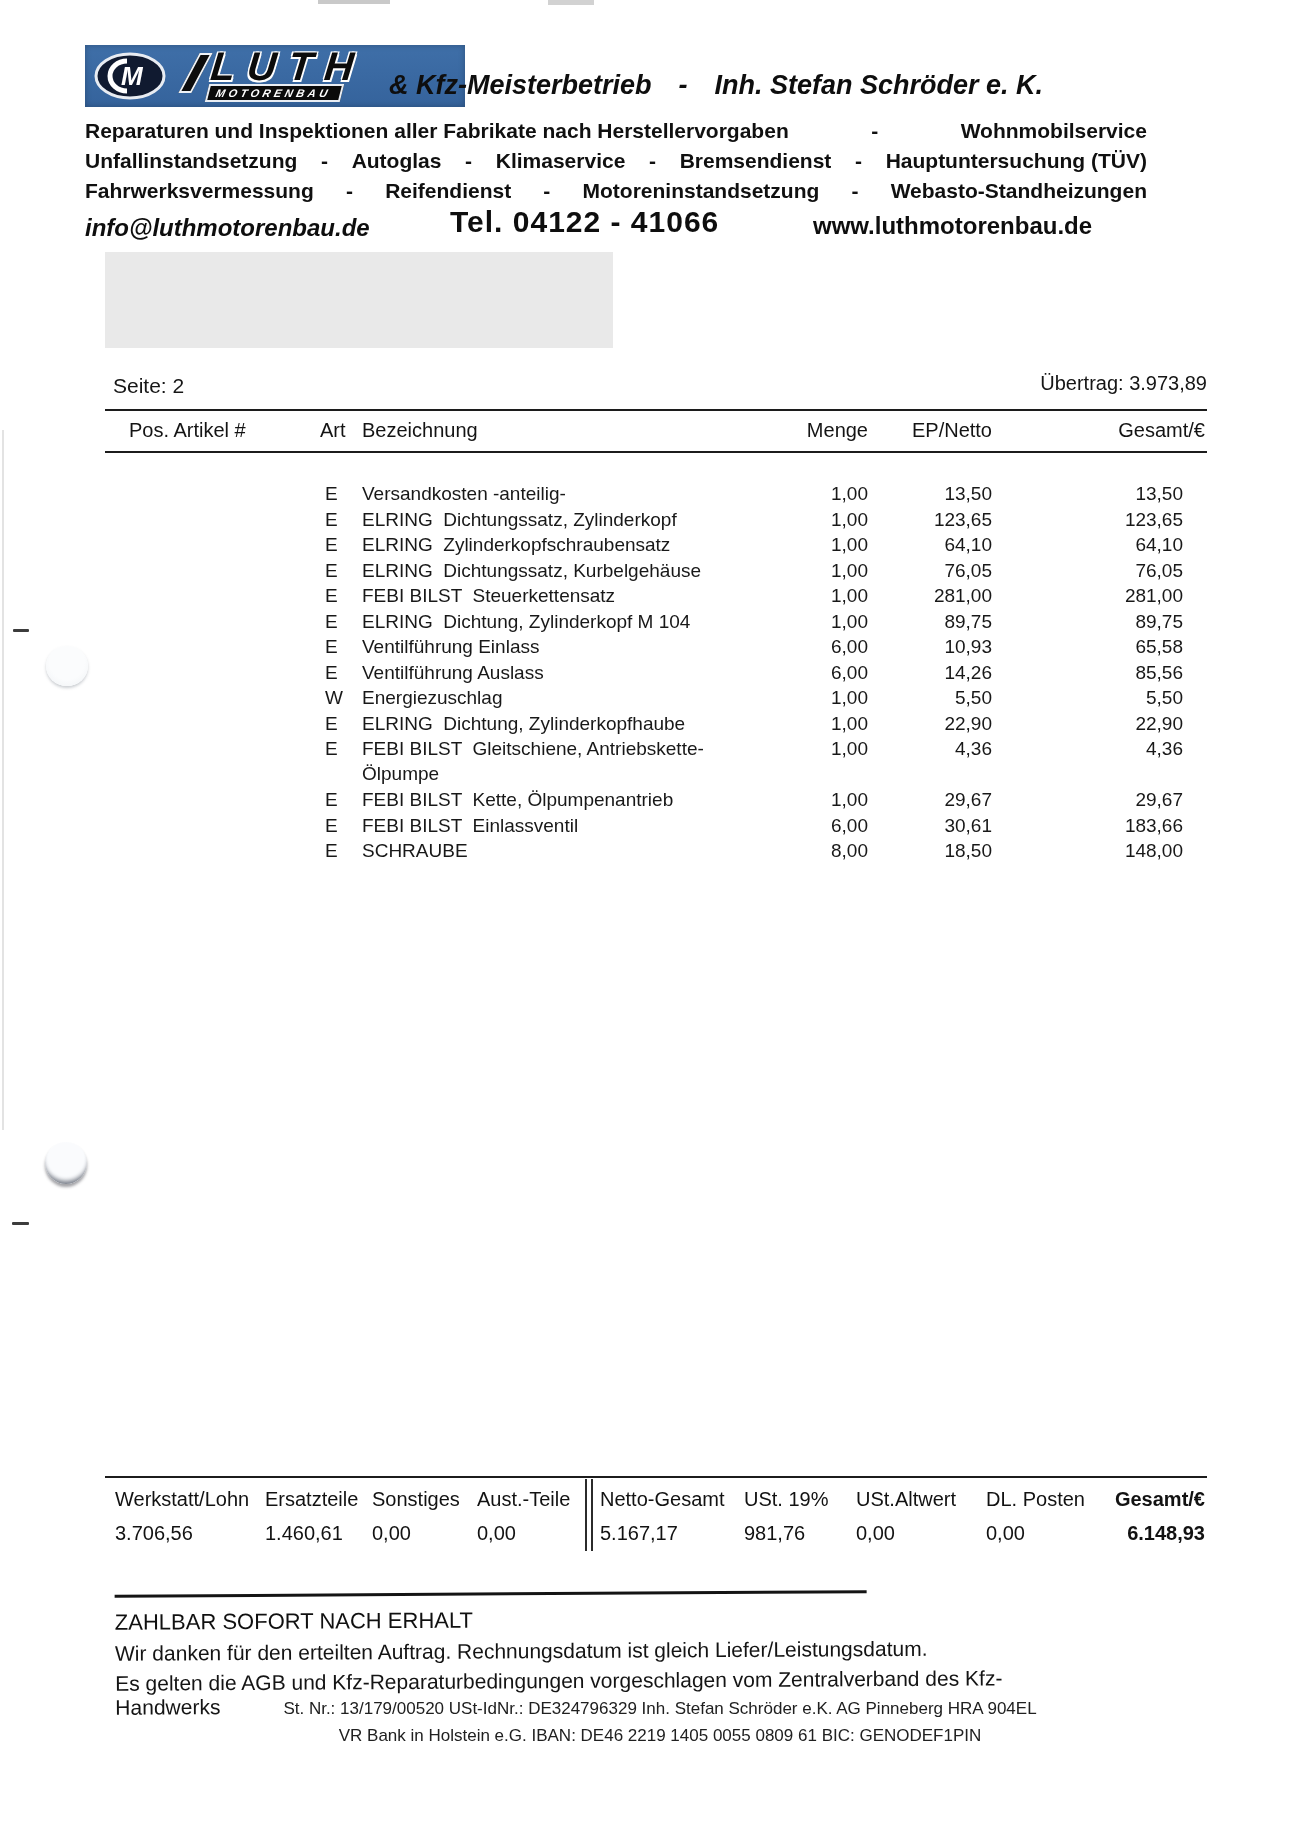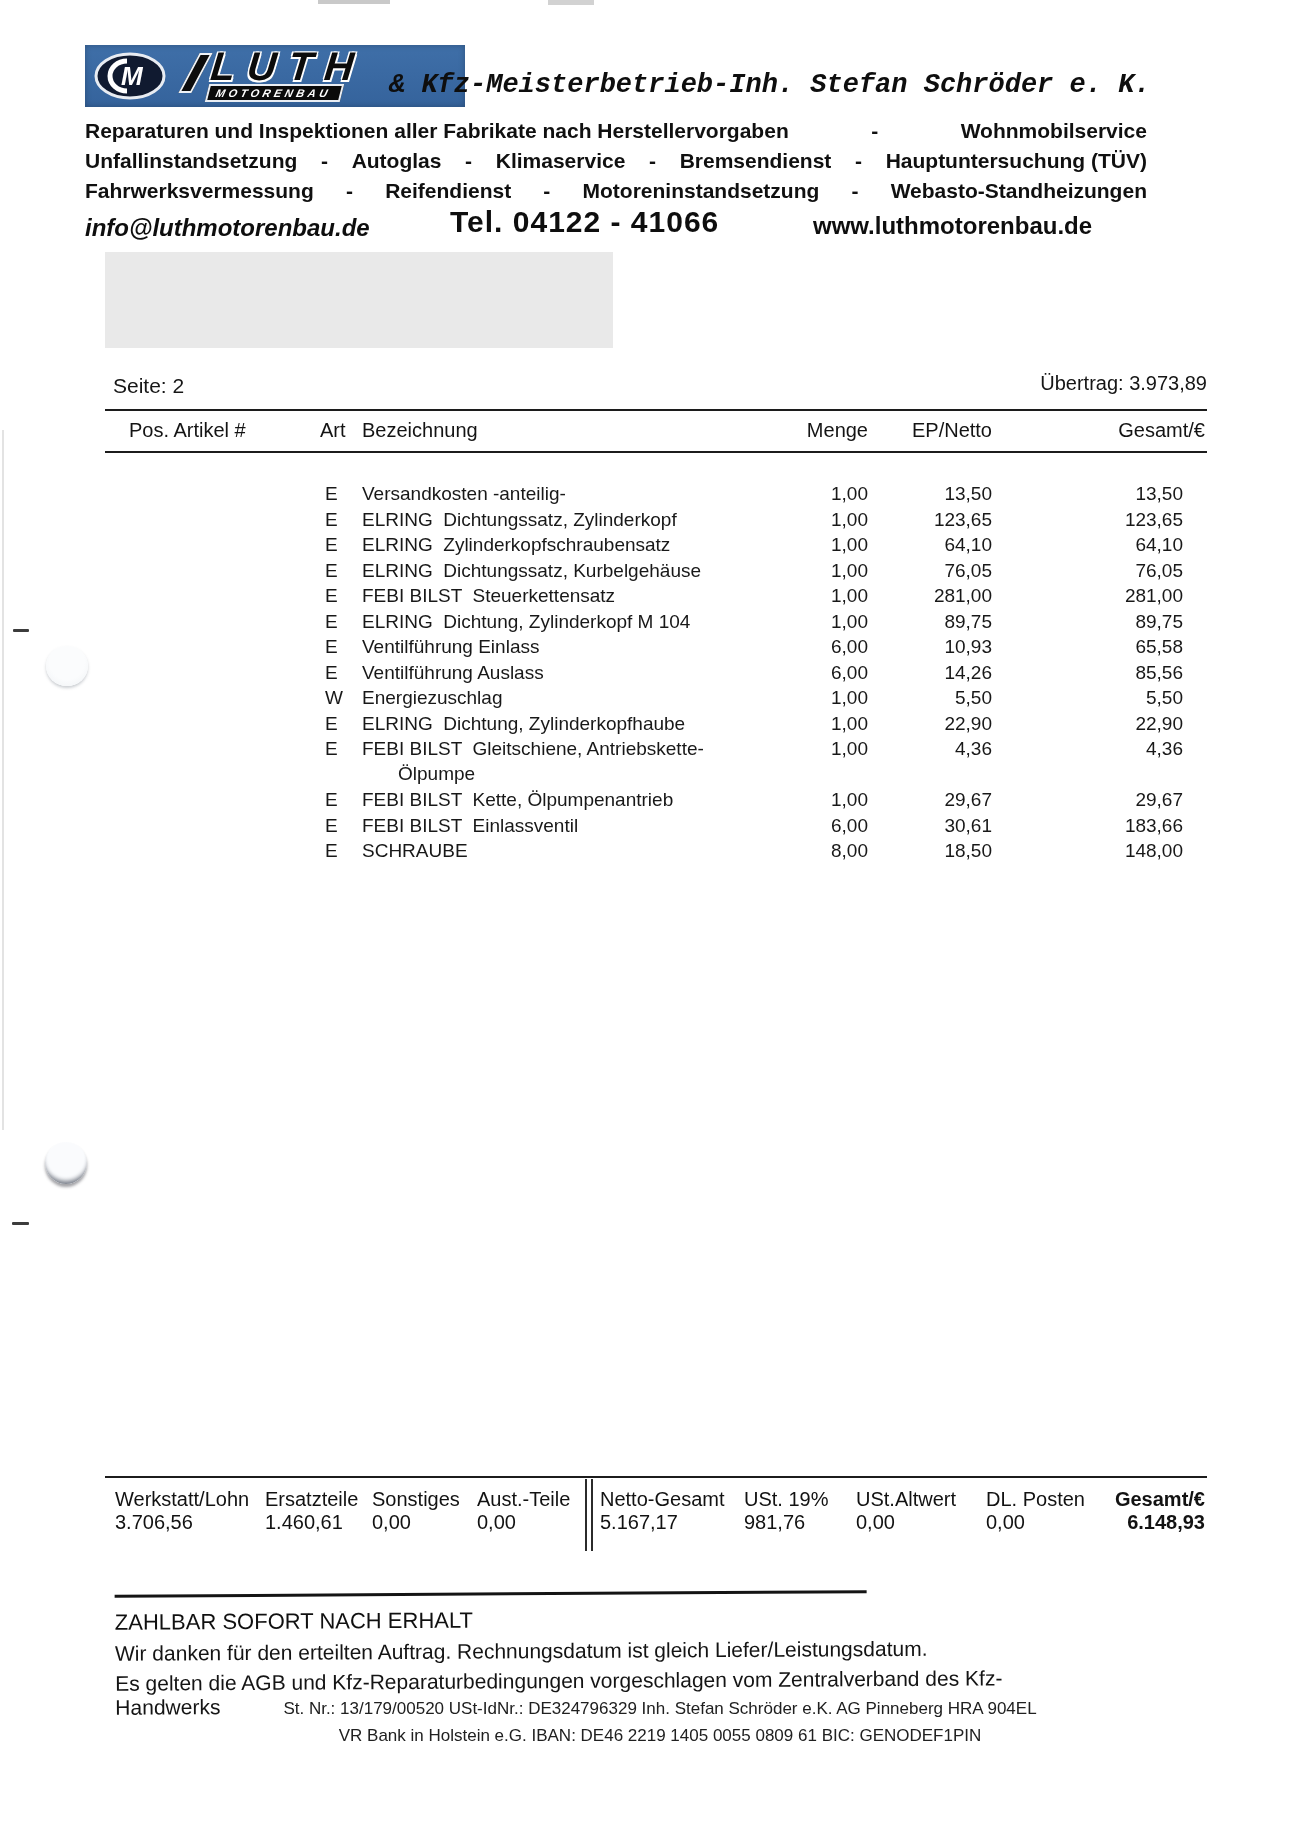--- a/index.html
+++ b/index.html
@@ -31,22 +31,22 @@
   .logo-slash { position:absolute; left:4px; top:8px; width:9px; height:36px; background:#0c0c0c;
     border:2px solid #eef2f7; transform:skewX(-28deg); }
   .brand-text { position:absolute; left:26px; top:-1px; font-size:40px; font-weight:900; font-style:italic;
     letter-spacing:12px; color:#0c0c0c; transform:skewX(-6deg);
     text-shadow:-1.5px -1.5px 0 #fff, 1.5px -1.5px 0 #fff, -1.5px 1.5px 0 #fff, 1.5px 1.5px 0 #fff; }
   .brand-sub { position:absolute; left:22px; bottom:5px; background:#0a0a0a; color:#fff;
     border:2px solid #e9edf3; font-size:11px; font-weight:bold; font-style:italic;
     letter-spacing:3.5px; padding:1px 9px 1px 7px; transform:skewX(-14deg); white-space:nowrap; }
 
   
-  .title-line { position:absolute; left:389px; top:70px; display:flex; 
-    font-size:27px; font-weight:bold; font-style:italic; color:#0e0e0e; white-space:nowrap;font-family:Liberation Mono, monospace; }
+  .title-line { position:absolute; left:389px; top:70px; display:flex; gap:27px;
+    font-size:27px; font-weight:bold; font-style:italic; color:#0e0e0e; white-space:nowrap; }
   .services { position:absolute; left:85px; top:119px; width:1062px; }
   .svc-line { display:flex; justify-content:space-between; height:30px;
     font-size:21px; font-weight:bold; color:#101010; white-space:nowrap; }
   .contact-email { position:absolute; left:85px; top:214px; font-size:24px; font-weight:bold; color:#0e0e0e;font-style:italic; }
   .contact-phone { position:absolute; left:450px; top:205px; font-size:30px; font-weight:bold; color:#0e0e0e; letter-spacing:1px; }
   .contact-web { position:absolute; left:813px; top:212px; font-size:24px; font-weight:bold; color:#0e0e0e; }
 
   .redaction { position:absolute; left:105px; top:252px; width:508px; height:96px; background:#e9e9e9; }
 
   
@@ -62,36 +62,36 @@
   .thead .h-qty   { position:absolute; right:337px; }
   .thead .h-unit  { position:absolute; right:213px;margin-left:8px; }
   .thead .h-total { position:absolute; right:0px; }
 
   .items { position:absolute; left:105px; right:95px; top:483px; font-size:19px; color:#181818; }
   .row { position:relative; height:25.5px; }
   .row.tall { height:51px; }
   .row span, .row .desc { white-space:pre; }
   .row .art   { position:absolute; left:220px; }
   .row .desc  { position:absolute; left:257px; }
-  .row .desc .d2 { margin-top:2.5px;margin-left:36px; }
+  .row .desc .d2 { margin-top:2.5px; }
   .row .qty   { position:absolute; right:337px; }
   .row .unit  { position:absolute; right:213px; }
   .row .total { position:absolute; right:22px; }
 
   
   .rule-c { left:105px; top:1476px; width:1102px; height:2px; }
   .totals-left  { position:absolute; left:115px; top:1488px; width:462px; display:flex; }
   .totals-right { position:absolute; left:600px; top:1488px; width:605px; display:flex; }
   .tcell { font-size:20px; color:#121212; }
   .totals-left  .tcell:nth-child(1){width:150px} .totals-left .tcell:nth-child(2){width:107px}
   .totals-left  .tcell:nth-child(3){width:105px} .totals-left .tcell:nth-child(4){flex:1}
   .totals-right .tcell:nth-child(1){width:144px} .totals-right .tcell:nth-child(2){width:112px}
   .totals-right .tcell:nth-child(3){width:130px} .totals-right .tcell:nth-child(4){width:118px}
   .totals-right .tcell:nth-child(5){flex:1; text-align:right;}
-  .tcell .tval { }
+  .tcell .tval { margin-top:11px; }
   .tcell.bold { font-weight:bold; }
   .vsep { position:absolute; left:585px; top:1479px; height:72px; width:4px;
     border-left:2px solid #2b2b2b; border-right:2px solid #2b2b2b; }
 
   
   .payment { position:absolute; left:115px; top:1592px; width:900px; transform:rotate(-0.35deg); }
   .pay-rule { width:752px; height:2.5px; background:#141414; }
   .pay-l1 { margin-top:12px; font-size:22px; color:#101010; }
   .pay-l2, .pay-l3 { margin-top:6px; font-size:21px; color:#141414; }
   .footer { position:absolute; left:100px; right:80px; top:1695px; text-align:center;

